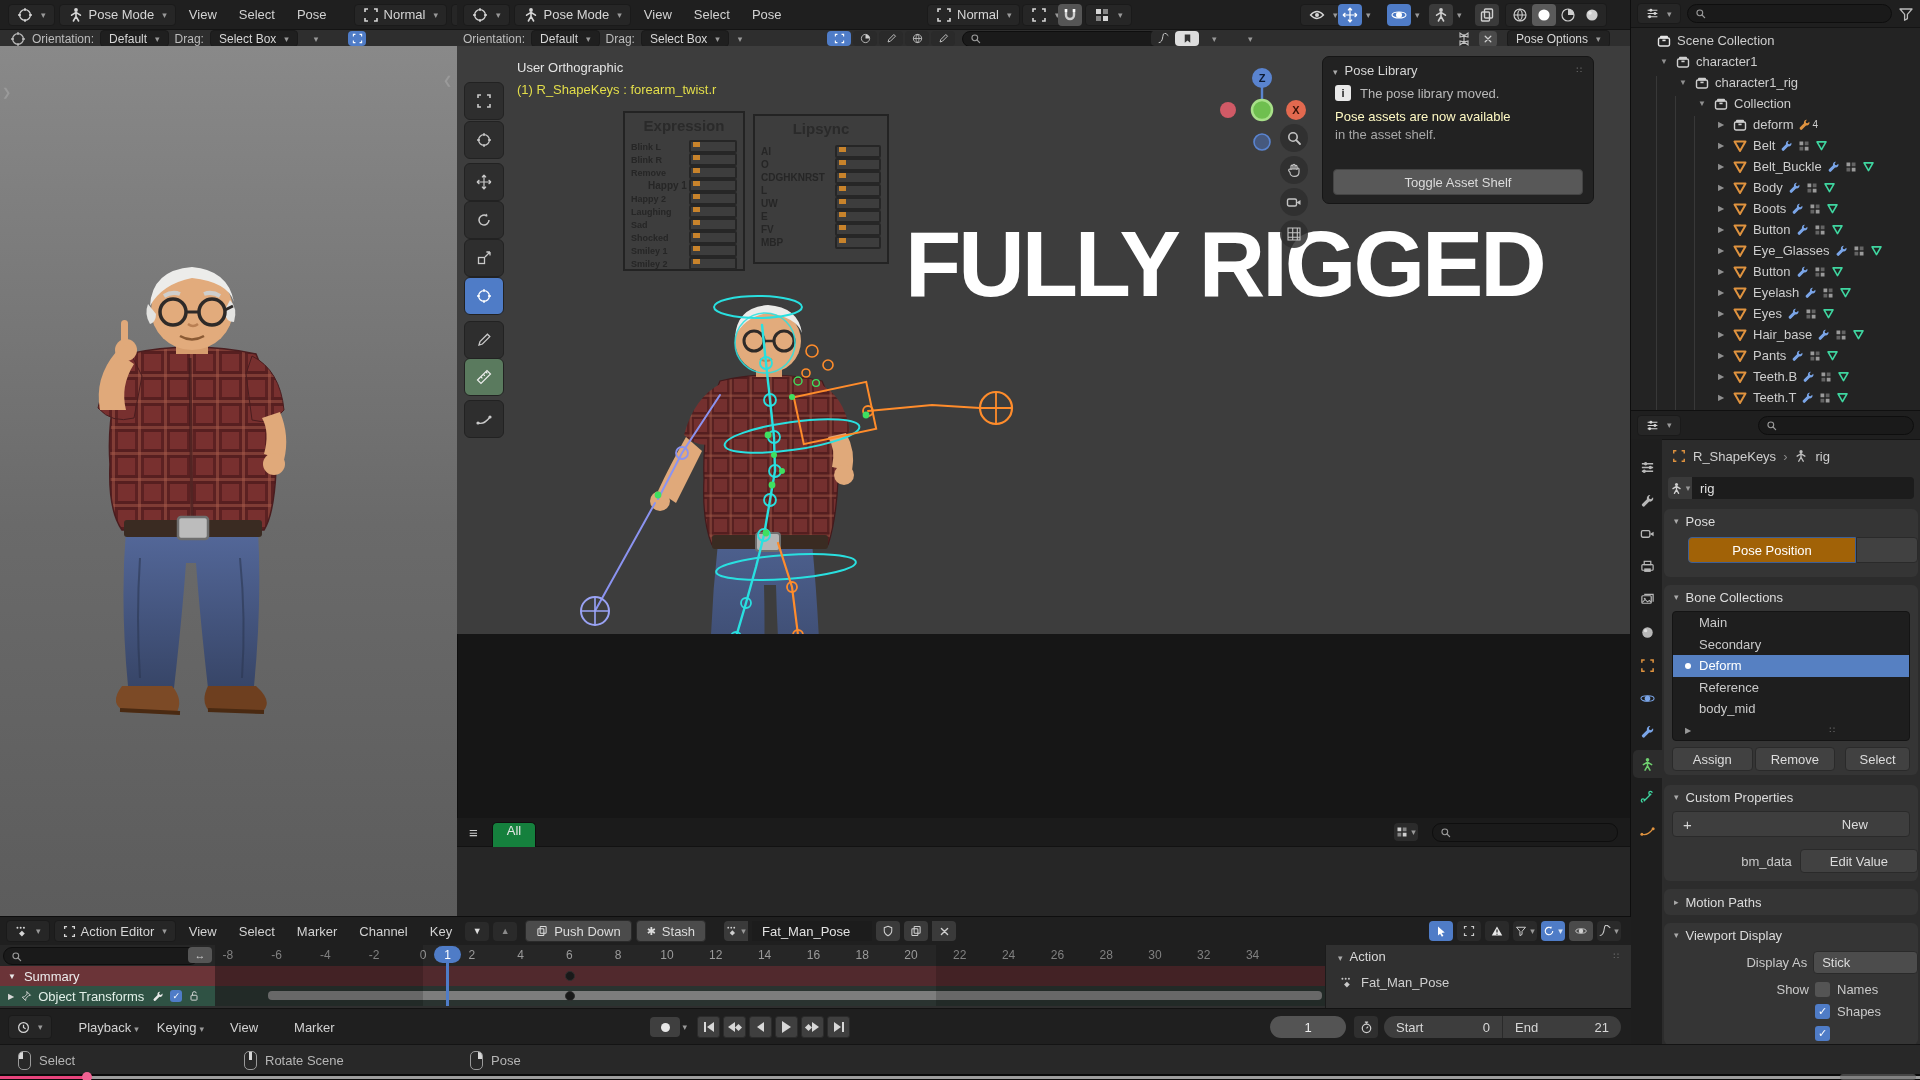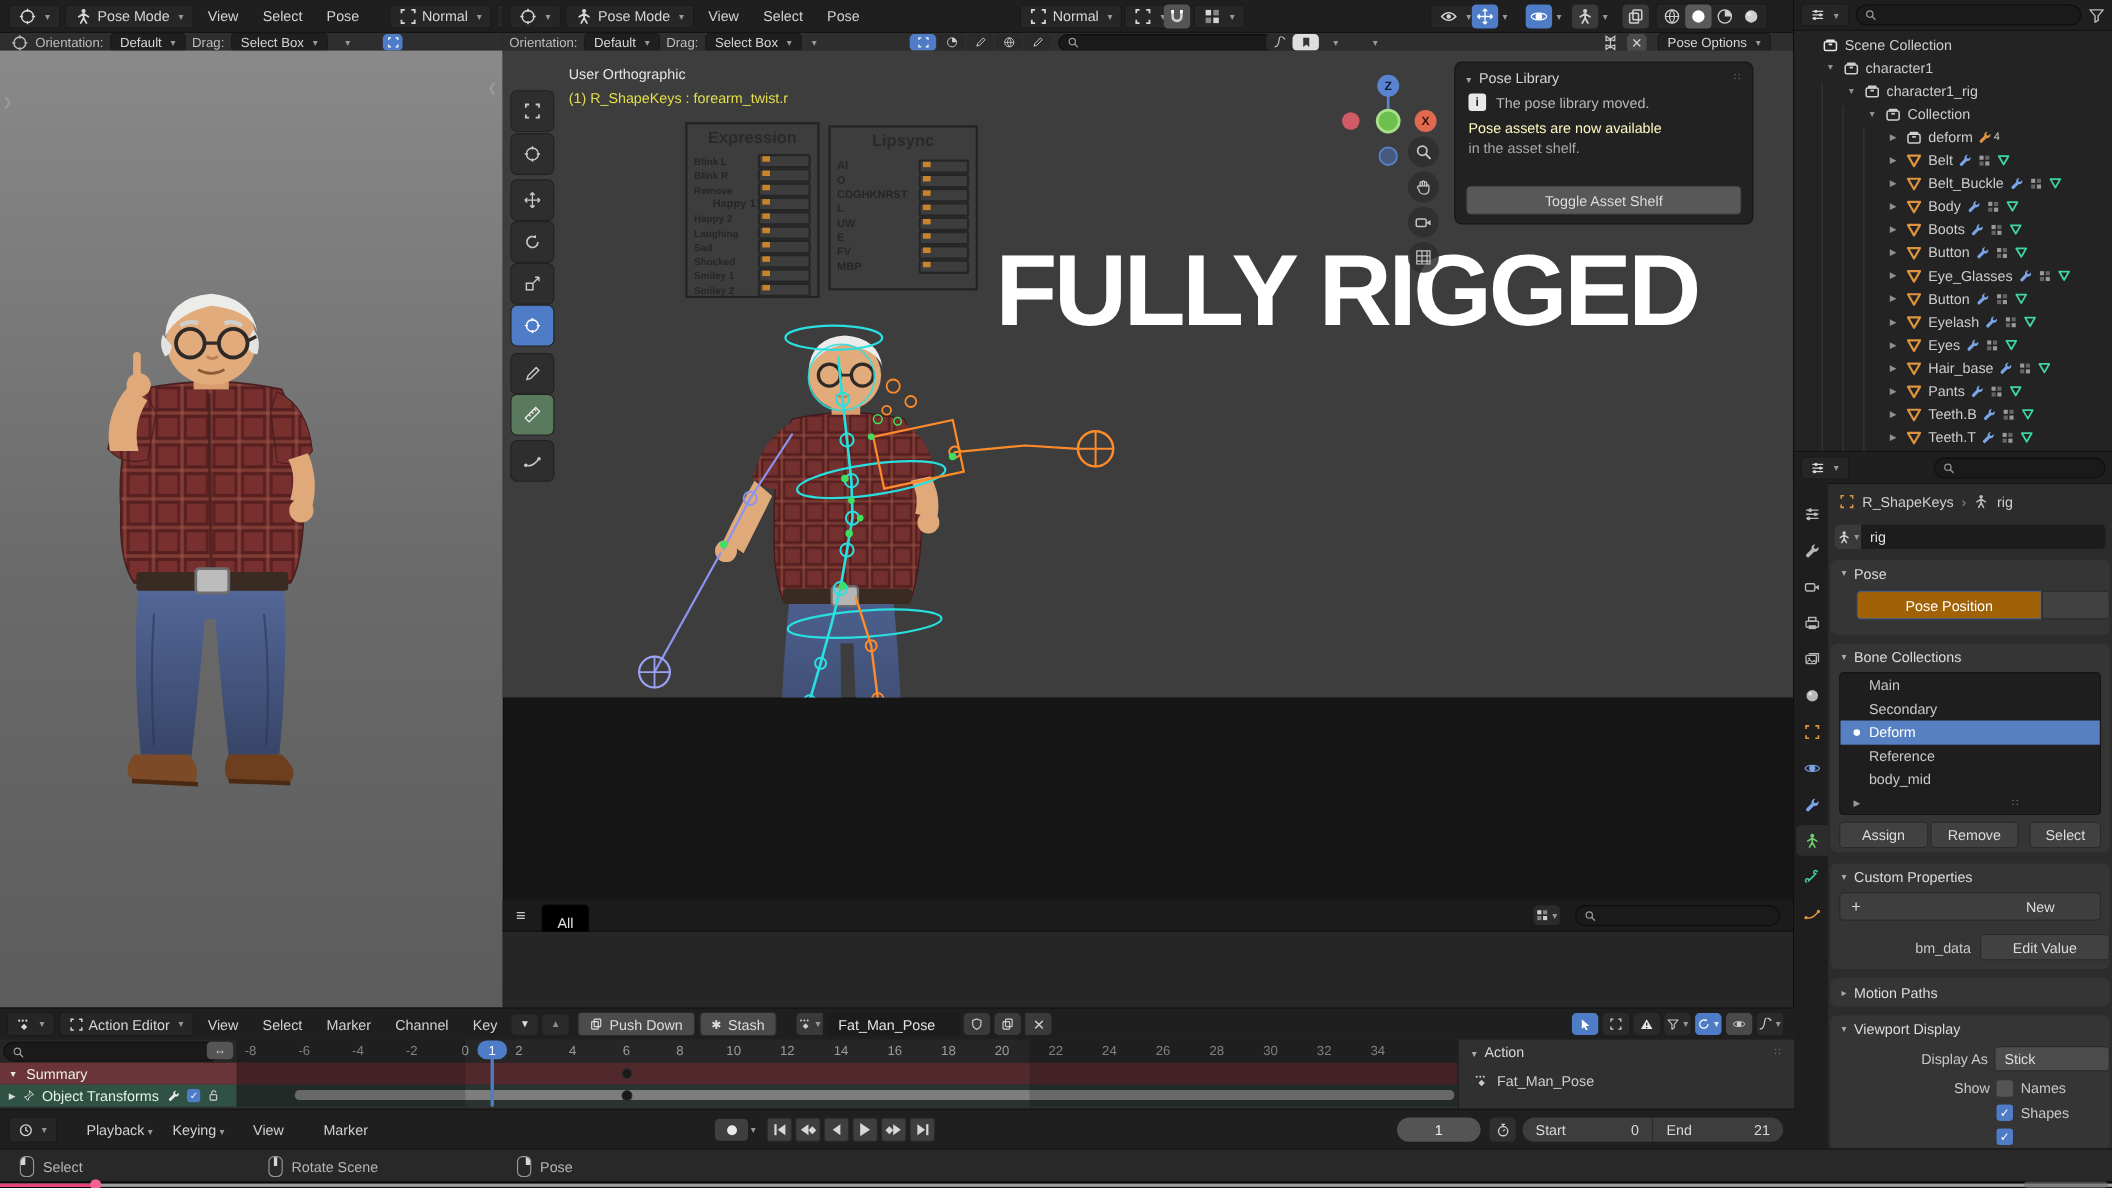--- a/index.html
+++ b/index.html
@@ -911,21 +911,21 @@
             <svg>
               <use href="#s-curvetool"></use>
             </svg>
           </span>
         </div>
     </div>
 
     <div class="abs" style="left:0;top:818px;width:1173px;height:98px;background:#262626;">
       <div class="row" style="height:28px;background:#1b1b1b;border-bottom:1px solid #121212;padding:0 12px;gap:14px;">
         <span style="color:#c9c9c9;font-size:15px;">≡</span>
-        <span style="background:#000000;border:1px solid #0f0f0f;border-bottom:none;border-radius:5px 5px 0 0;height:24px;display:inline-flex;align-items:flex-end;padding:0 14px;margin-top:5px;color:#e5e5e5;">
+        <span style="background:#15803d;border:1px solid #0f0f0f;border-bottom:none;border-radius:5px 5px 0 0;height:24px;display:inline-flex;align-items:flex-start;padding:0 14px;margin-top:5px;color:#e5e5e5;">
             <span>All</span>
           </span>
         <span style="flex:1"></span>
         <span class="chip" style="height:18px;background:#2b2b2b;">
             <span class="ico" style="width:12px;height:12px;">
               <svg>
                 <use href="#s-grid4"></use>
               </svg>
             </span>
             <span class="dd">▾</span>

